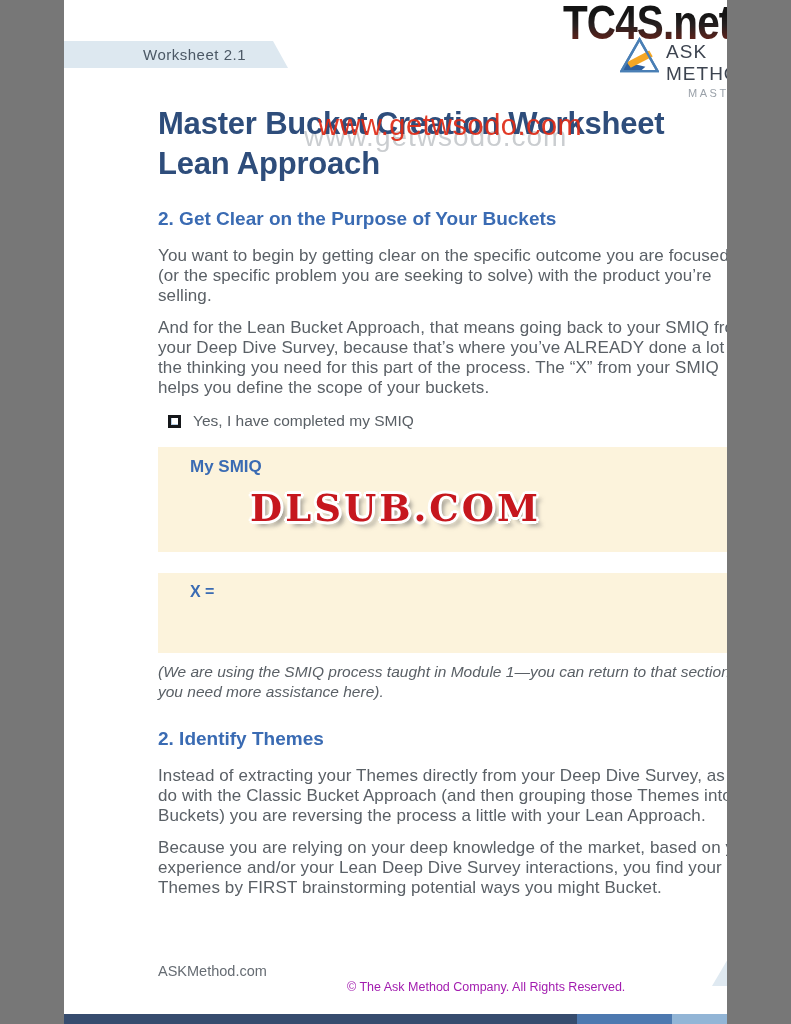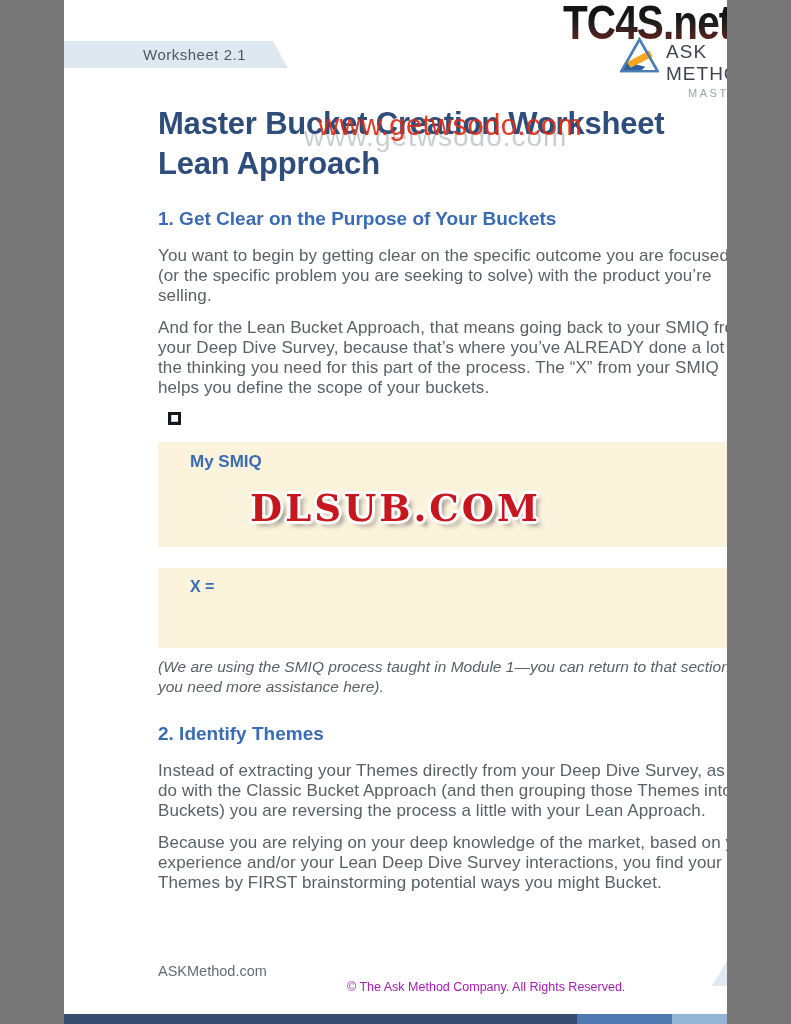--- a/index.html
+++ b/index.html
@@ -149,26 +149,27 @@
       <span class="logo-sub">MASTERCLASS</span>
     </div>
   </div>
 
   <div class="col">
     <h1 class="doc-title">
       <span>Master Bucket Creation Worksheet</span><br>
       <span>Lean Approach</span>
     </h1>
 
-    <h2 class="sec-heading first">1.  Get Clear on the Purpose of Your Buckets</h2>
+    <h2 class="sec-heading first">2.  Get Clear on the Purpose of Your Buckets</h2>
     <p class="body-p" style="margin-top:14px">You want to begin by getting clear on the specific outcome you are focused on (or the specific problem you are seeking to solve) with the product you’re selling.</p>
     <p class="body-p">And for the Lean Bucket Approach, that means going back to your SMIQ from your Deep Dive Survey, because that’s where you’ve ALREADY done a lot of the thinking you need for this part of the process. The “X” from your SMIQ helps you define the scope of your buckets.</p>
 
     <div class="check-row">
       <div class="checkbox"></div>
+      <span class="check-label">Yes, I have completed my SMIQ</span>
     </div>
 
     <div class="field-box smiq">
       <div class="field-label">My SMIQ</div>
     </div>
 
     <div class="field-box x">
       <div class="field-label x-label">X =</div>
     </div>
 

